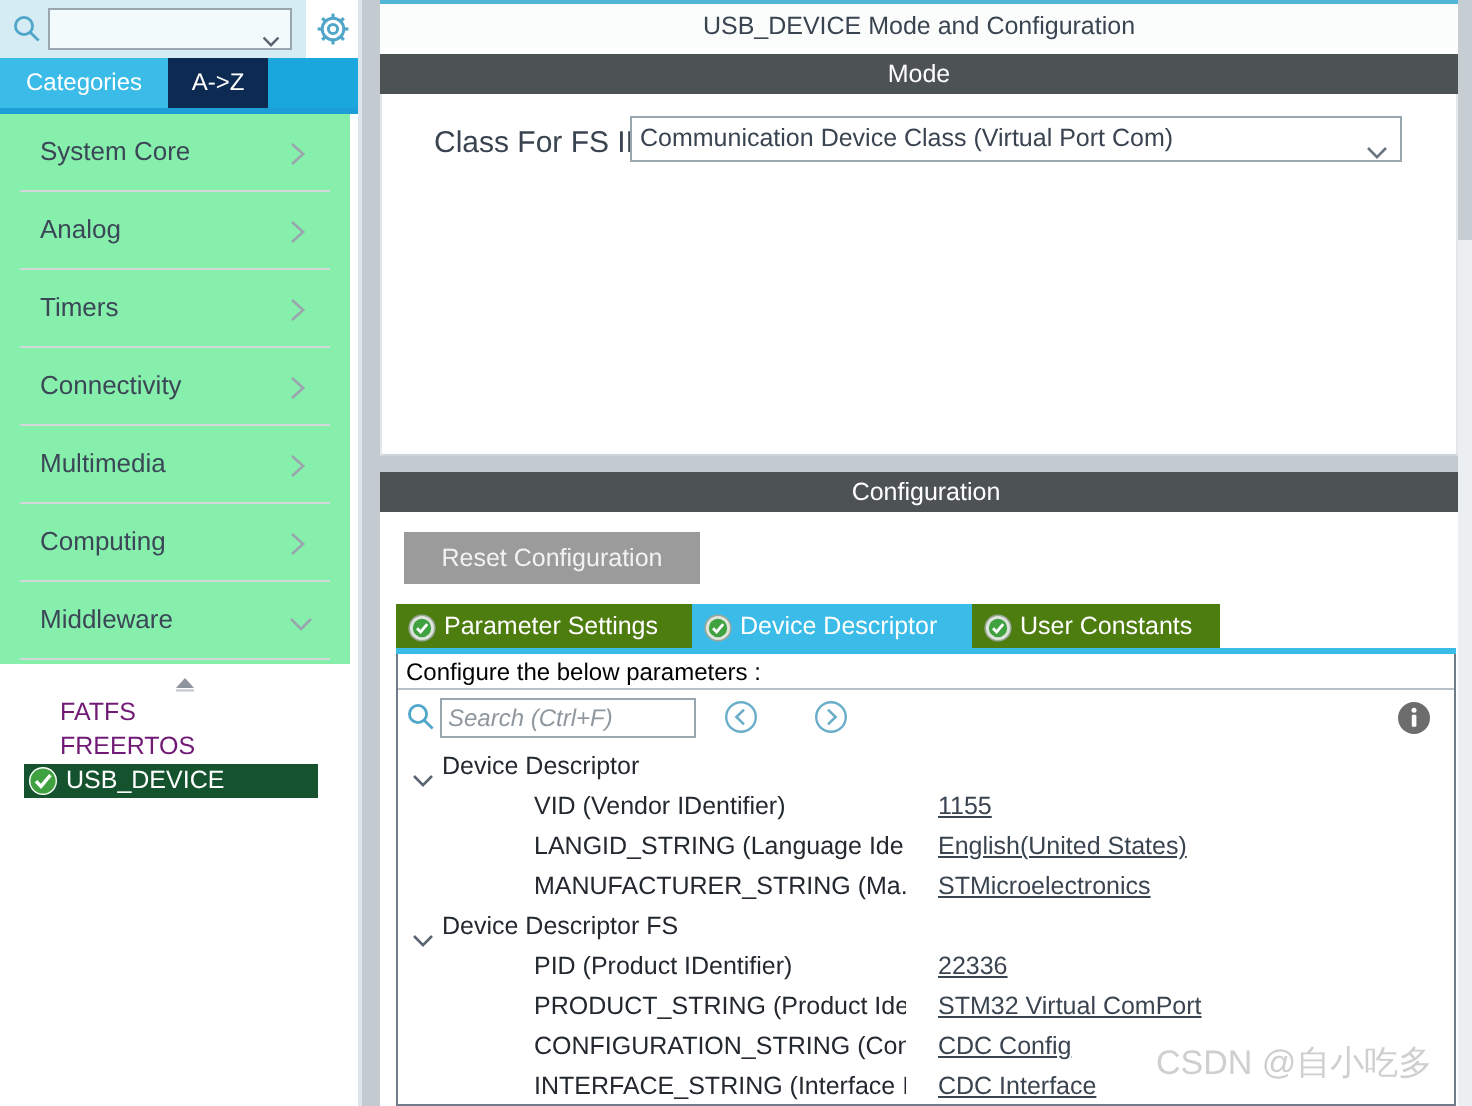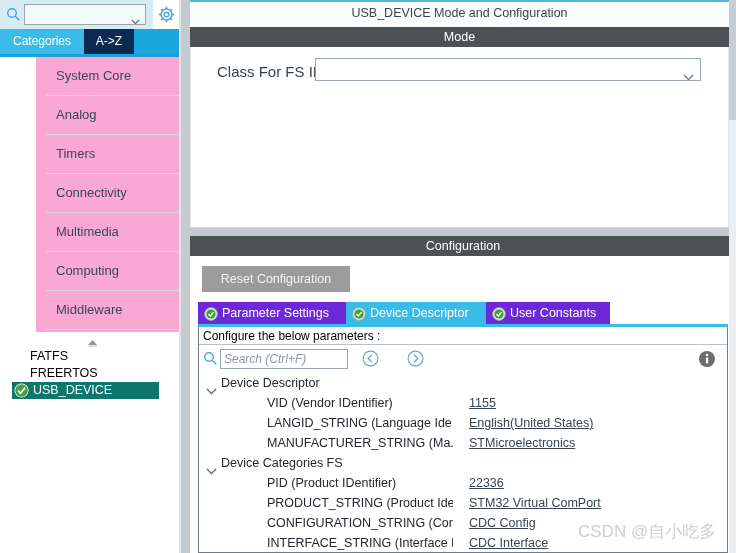--- a/index.html
+++ b/index.html
@@ -121,22 +121,21 @@
     height: 3px;
     background: #1d9ed6;
   }
 
   
   .cat-list {
     position: absolute;
     left: 0; top: 57px;
     width: 175px;
     height: 275px;
-    background: #f9a8d4;
-    margin-left: 36px;
+    background: #86efac;
   }
   .cat-item {
     position: absolute;
     left: 10px;
     width: 155px;
     height: 39px;
     border-bottom: 1px solid #d4d8dc;
     box-sizing: border-box;
     cursor: pointer;
   }
@@ -169,29 +168,29 @@
     left: 0; top: 348px;
     width: 175px;
     background: #ffffff;
   }
   .sub-item {
     position: absolute;
     left: 30px;
     width: 129px;
     height: 17px;
     font-size: 12.5px;
-    color: #000000;
+    color: #701a75;
     line-height: 17px;
     white-space: nowrap;
     cursor: pointer;
   }
   .sub-item.selected {
     left: 12px;
     width: 147px;
-    background: #0f766e;
+    background: #14532d;
     color: #ffffff;
     padding-left: 0;
   }
   .sub-item.selected .sub-label { position:absolute; left: 21px; top: 0; }
   .sub-check {
     position: absolute;
     left: 2px; top: 1px;
     width: 15px; height: 15px;
   }
 
@@ -323,21 +322,21 @@
     height: 22px;
     line-height: 22px;
     font-size: 12.5px;
     color: #ffffff;
     white-space: nowrap;
     cursor: pointer;
     padding-left: 24px;
     padding-right: 9px;
     box-sizing: border-box;
   }
-  .cfg-tab.dark { background: #6d28d9; }
+  .cfg-tab.dark { background: #4d7c0f; }
   .cfg-tab.light { background: #3bbbe8; }
   .cfg-tab-check {
     position: absolute;
     left: 6px; top: 4px;
     width: 14px; height: 14px;
   }
   .tab-underline {
     position: absolute;
     left: 8px; top: 68px;
     width: 530px; height: 3px;
@@ -633,20 +632,21 @@
 
     <div class="title-bar">
       <div class="title-bar-text">USB_DEVICE Mode and Configuration</div>
     </div>
 
     <div class="section-header" id="mode-header">Mode</div>
 
     <div class="mode-body">
       <span class="class-label">Class For FS IP</span>
       <div class="class-select">
+        <span class="class-select-text">Communication Device Class (Virtual Port Com)</span>
         <span class="class-select-caret">
           <svg width="11" height="7" viewBox="0 0 11 7">
               <polyline points="1,1 5.5,5.6 10,1" fill="none" stroke="#6a747e" stroke-width="1.3"></polyline>
             </svg>
         </span>
       </div>
     </div>
 
     <div class="mode-gap"></div>
 
@@ -748,21 +748,21 @@
             <span class="tree-row-name">MANUFACTURER_STRING (Ma...</span>
             <span class="tree-row-value">STMicroelectronics</span>
           </div>
 
           <div class="tree-group" style="top:80px">
             <span class="tree-caret">
               <svg width="11" height="7" viewBox="0 0 11 7">
                   <polyline points="1,1 5.5,5.6 10,1" fill="none" stroke="#5a6570" stroke-width="1.3"></polyline>
                 </svg>
             </span>
-            <span class="tree-group-label">Device Categories FS</span>
+            <span class="tree-group-label">Device Descriptor FS</span>
           </div>
 
           <div class="tree-row" style="top:100px">
             <span class="tree-row-name">PID (Product IDentifier)</span>
             <span class="tree-row-value">22336</span>
           </div>
 
           <div class="tree-row" style="top:120px">
             <span class="tree-row-name">PRODUCT_STRING (Product Ide...</span>
             <span class="tree-row-value">STM32 Virtual ComPort</span>

